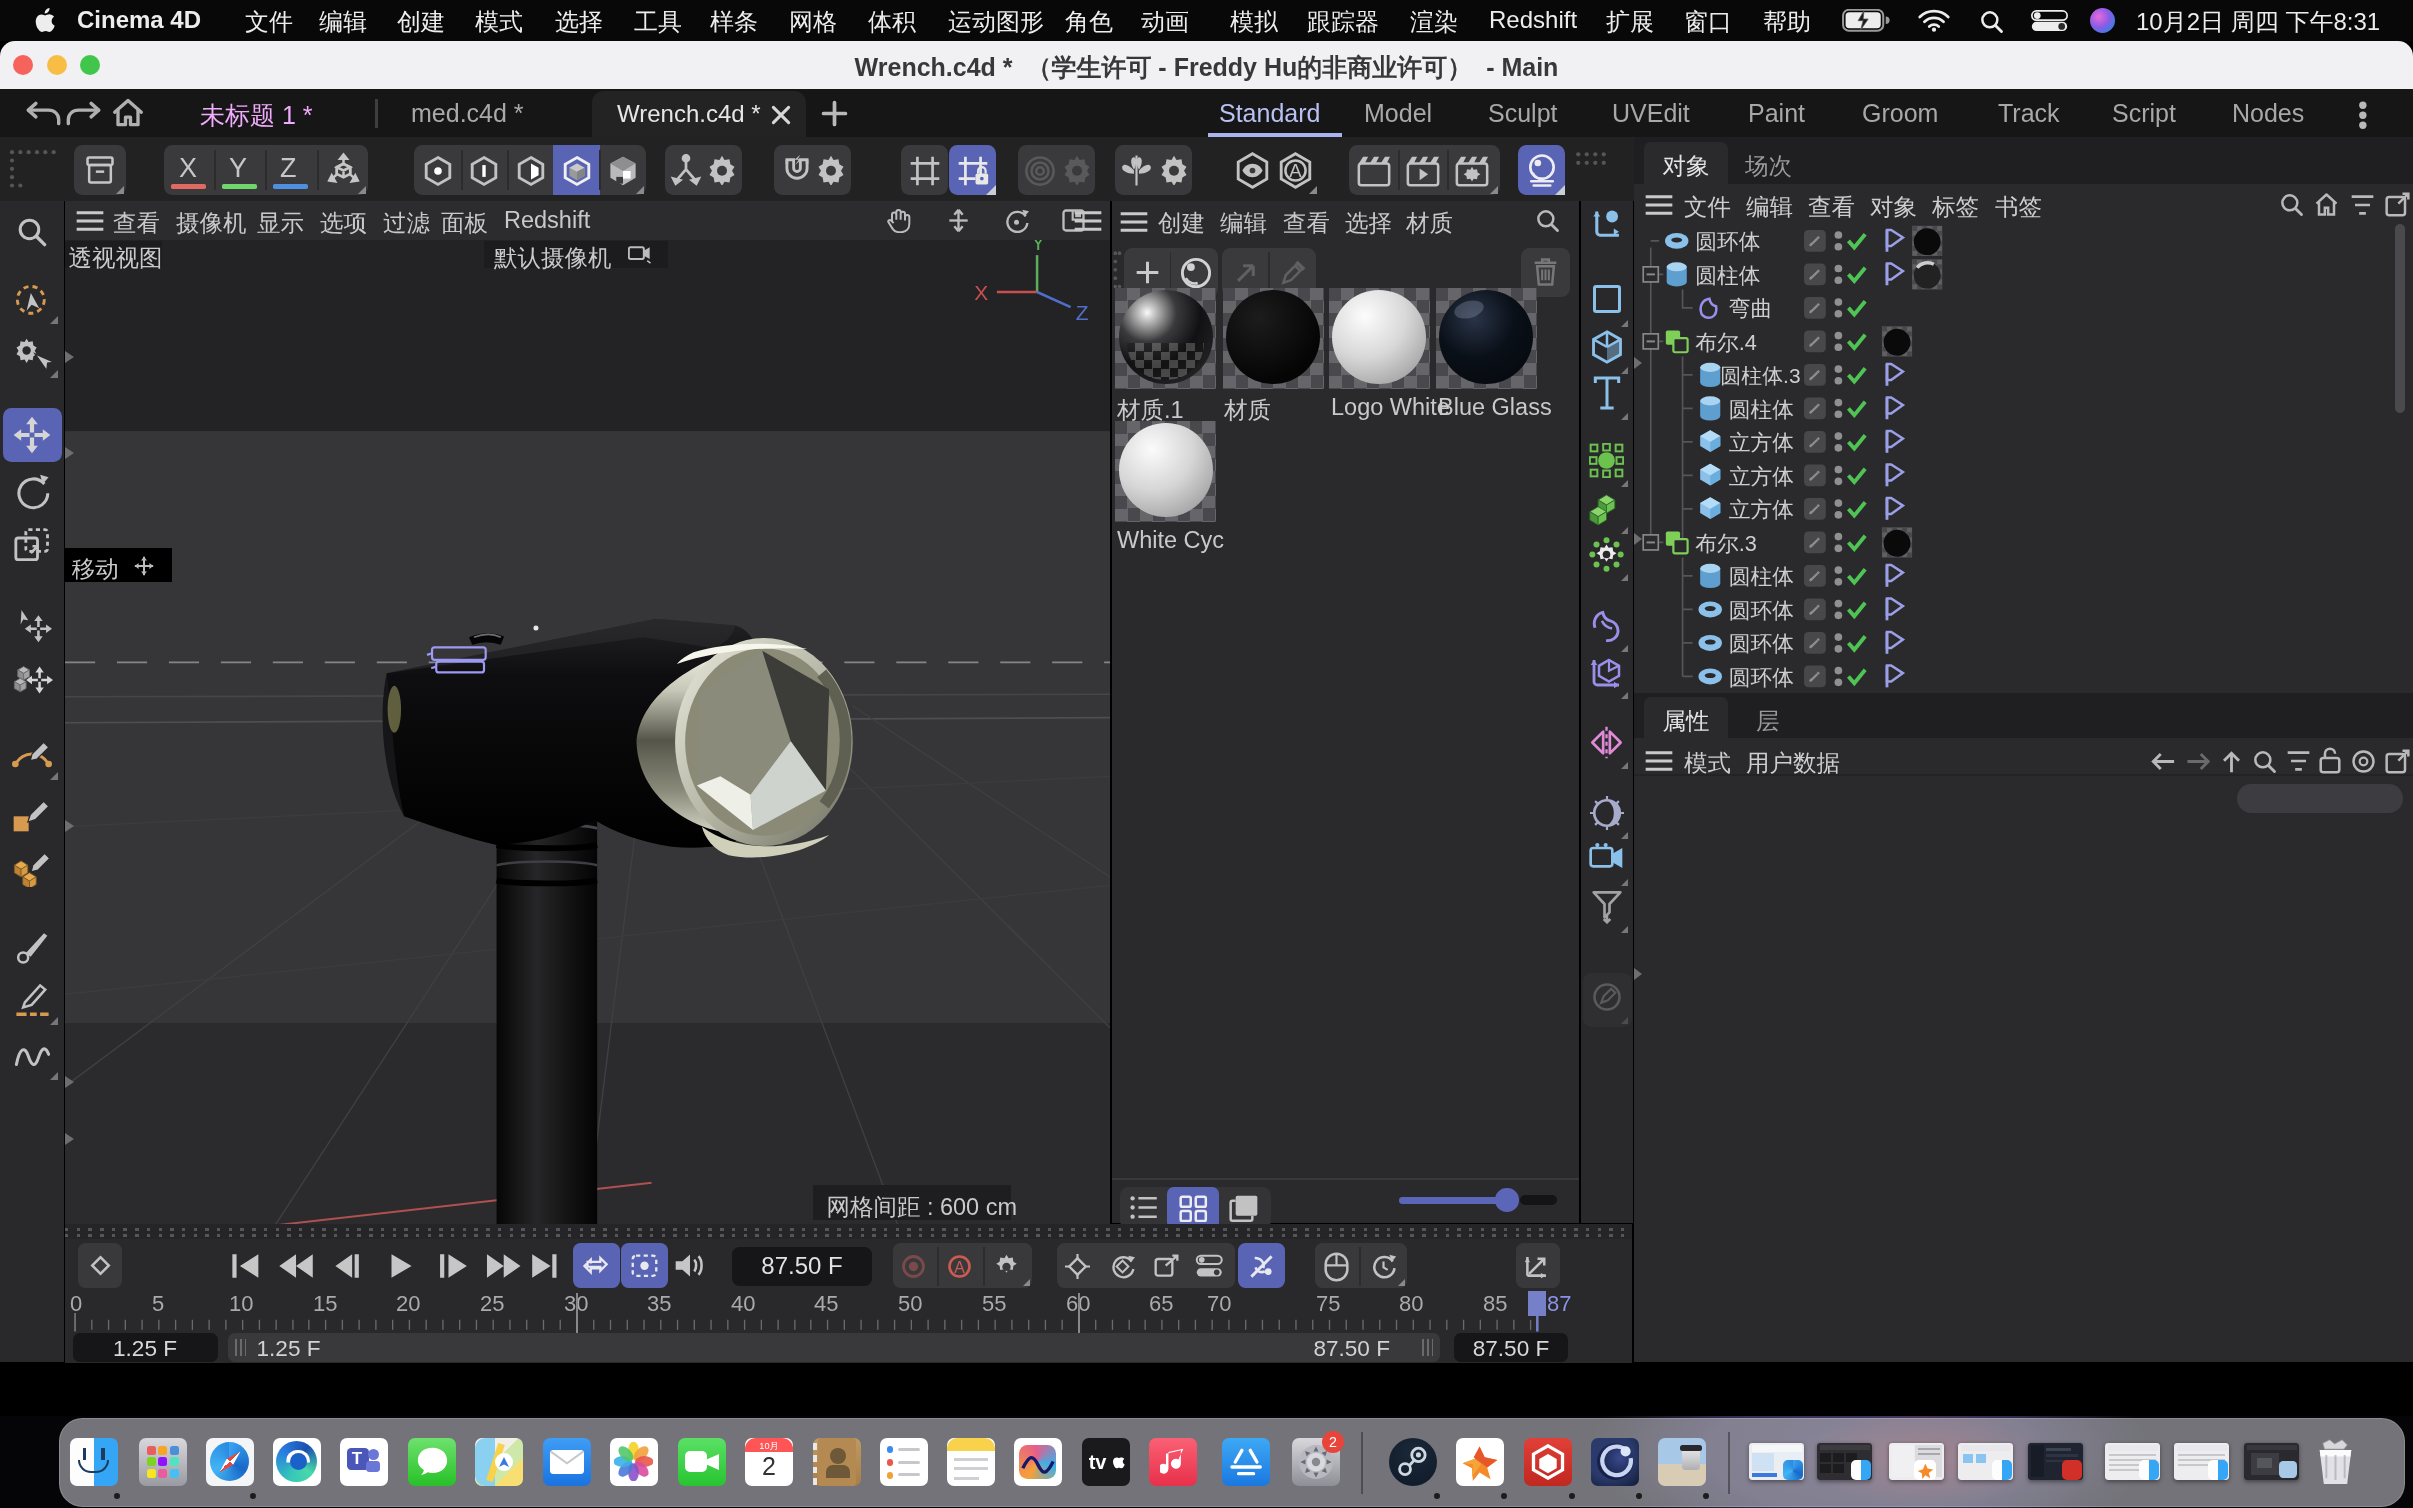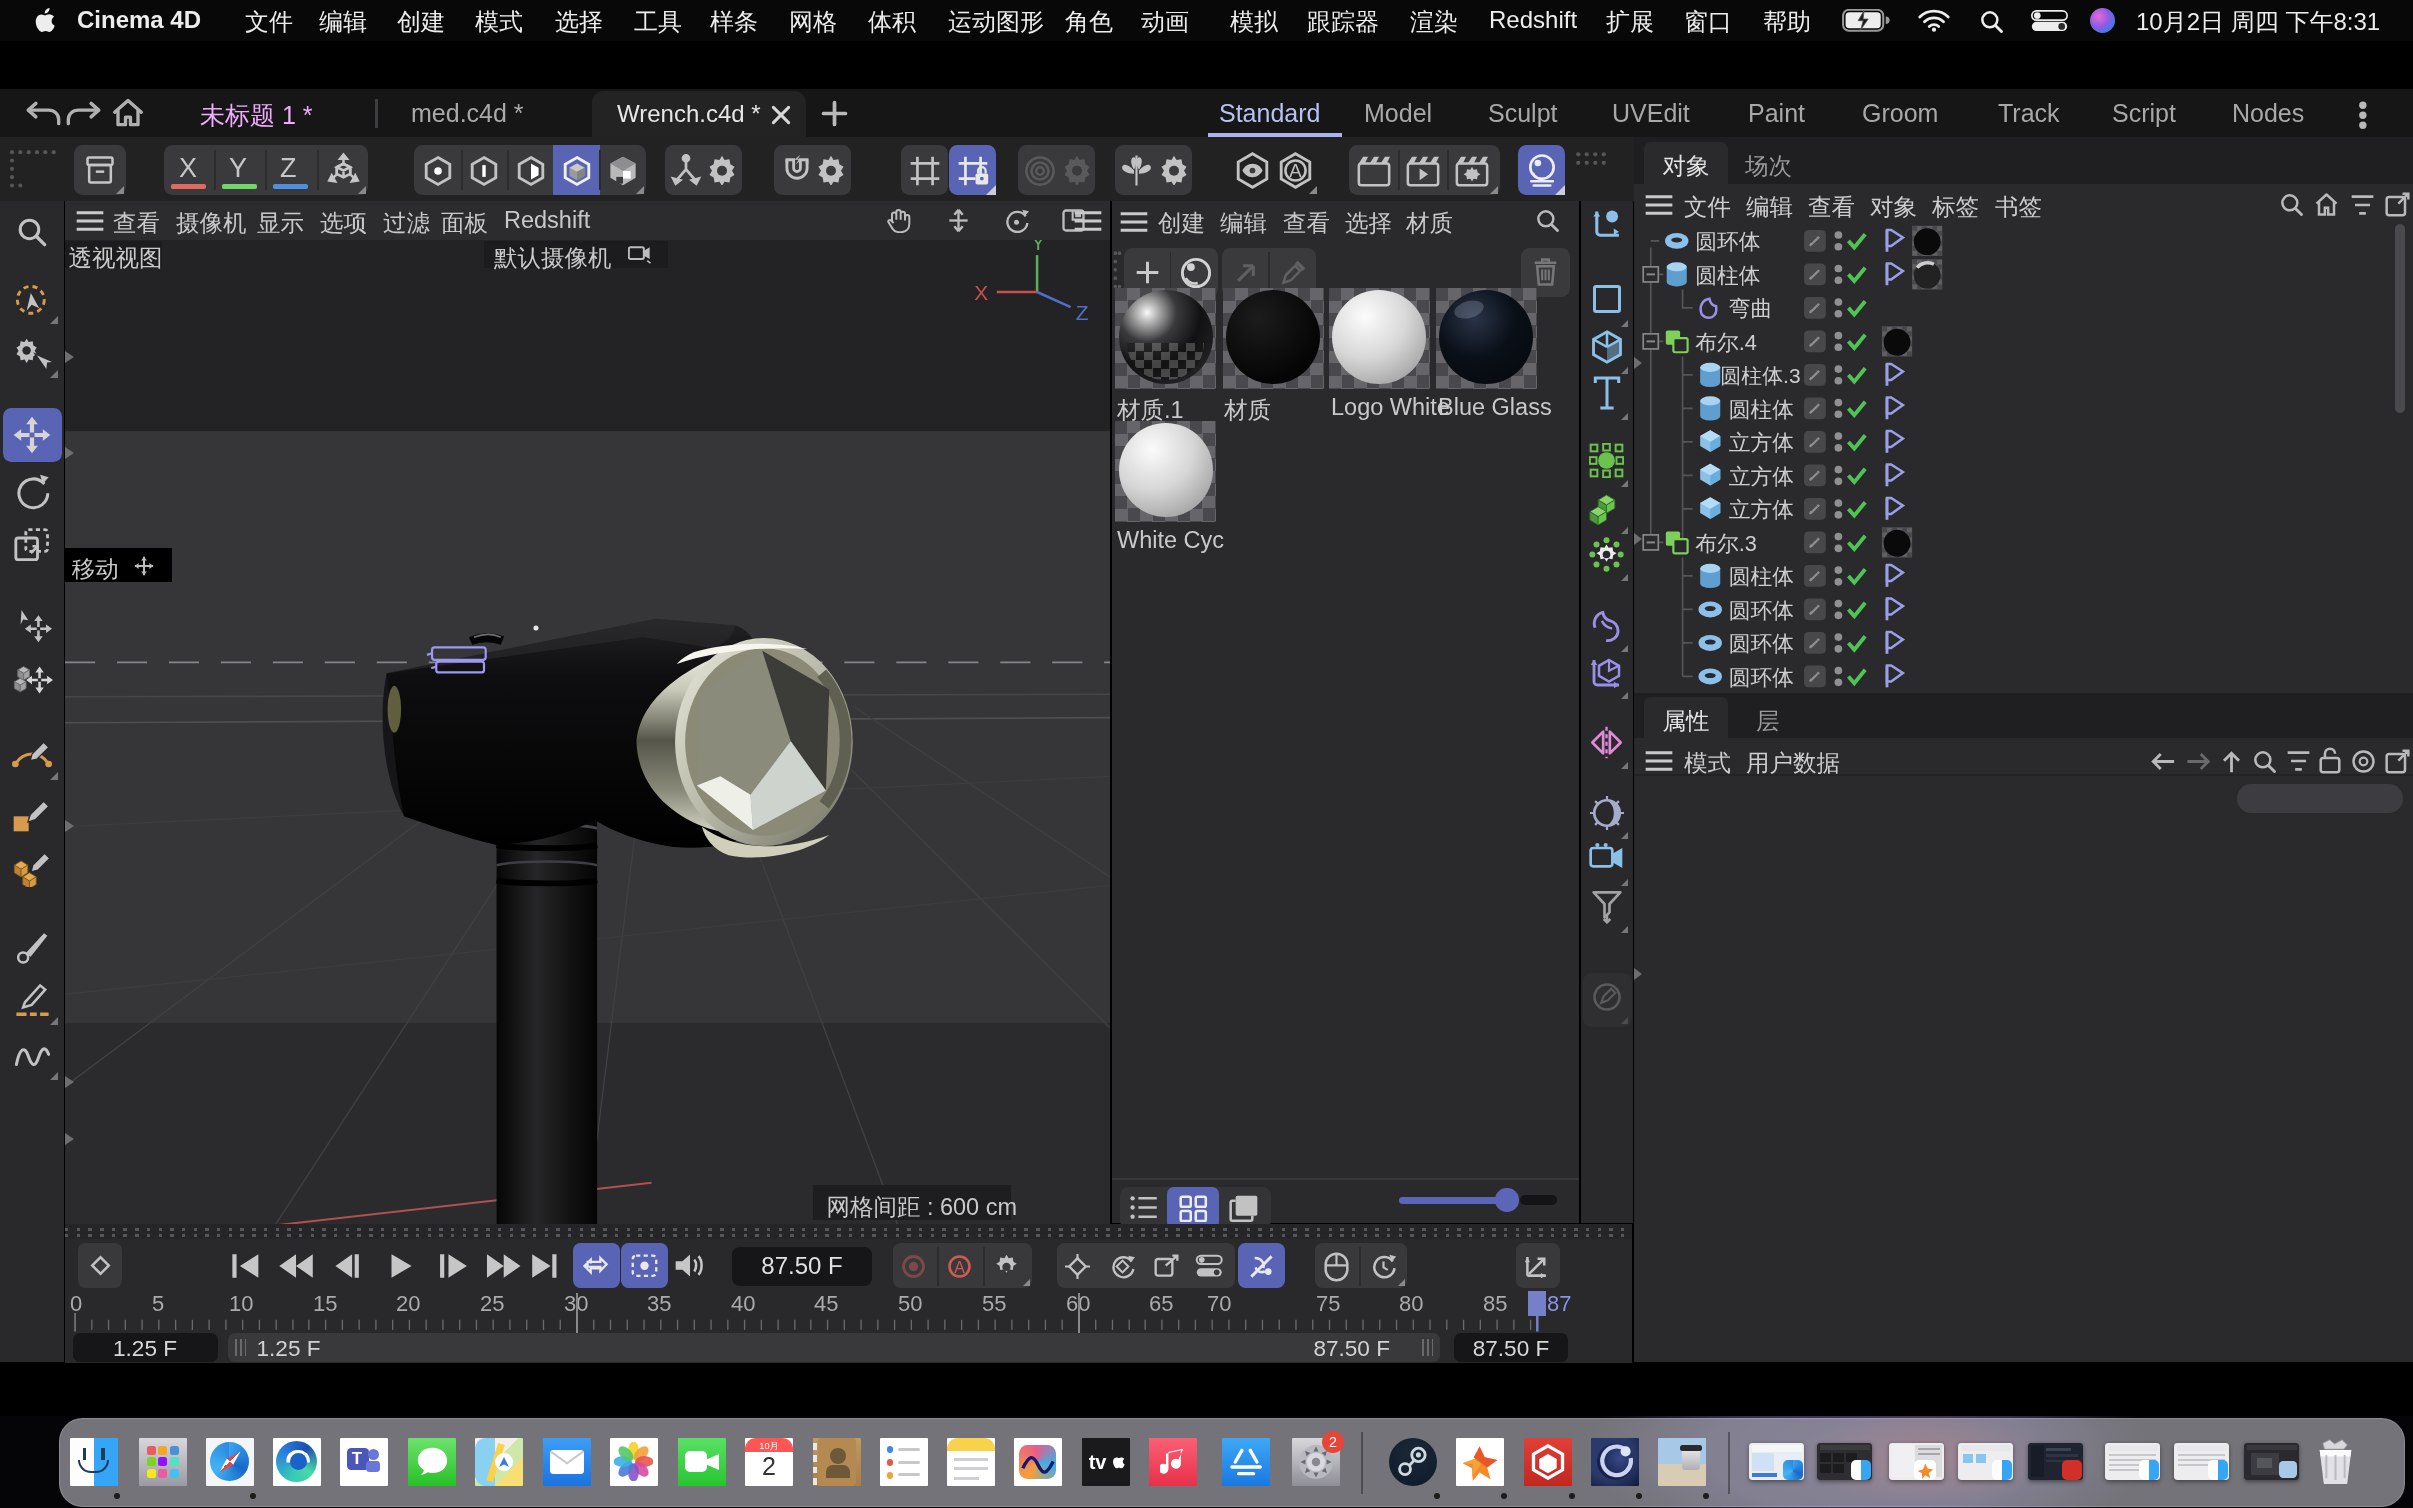--- a/index.html
+++ b/index.html
@@ -27,21 +27,21 @@
 #viewport{left:65px;top:201px;width:1045px;height:1037px;background:#252527}
 #vphead{position:absolute;left:0;top:0;width:1045px;height:39px;background:#2c2c2e;color:#c9c9c9;font-size:23.5px}
 #vpcanvas{position:absolute;left:0;top:39px;width:1045px;height:999px;overflow:hidden}
 #matpanel{left:1112px;top:201px;width:467px;height:1022px;background:#2a2a2c;color:#c9c9c9;font-size:23.5px}
 #righttool{left:1581px;top:201px;width:52px;height:1022px;background:#29292b}
 #objpanel{left:1634px;top:137px;width:779px;height:1225px;background:#2a2a2c;color:#cecece;font-size:23.5px}
 #timeline{left:65px;top:1239px;width:1567px;height:124px;background:#29292b}
 #statusbar{left:0;top:1363px;width:2413px;height:54px;background:#212122;color:#bbbbbb;font-size:23.5px}
 
 #dock{left:59px;top:1418px;width:2346px;height:89px;background:rgba(168,168,176,.68);border-radius:23.5px;border:0.8px solid rgba(255,255,255,.18)}
-.dk{position:absolute;top:19px;width:48px;height:48px;border-radius:1px}
+.dk{position:absolute;top:19px;width:48px;height:48px;border-radius:7px}
 .ddot{position:absolute;top:74px;width:5.9px;height:5.9px;border-radius:50%;background:#1c1c1c}
 .thumbwin{position:absolute;top:23.5px;width:55px;height:37px;background:#ededef;border-radius:3.4px;box-shadow:0 1.7px 4.2px rgba(0,0,0,.4)}
 .cn{font-size:23.5px;color:#c9c9c9;white-space:nowrap}
 </style></head>
 <body>
 <div id="root">
 
   <div class="abs" style="left:0;top:1416px;width:2413px;height:92px;background:#050507"></div>
   <div class="abs" style="left:1467px;top:1416px;width:754px;height:92px;background:radial-gradient(ellipse 360px 142px at 402px 34px,#4a3a68 0%,#332c52 45%,rgba(10,10,14,0) 78%)"></div>
   <div class="abs" style="left:1743px;top:1416px;width:352px;height:92px;background:radial-gradient(ellipse 168px 67px at 184px 42px,rgba(190,60,70,.65),rgba(0,0,0,0) 72%)"></div>
@@ -90,20 +90,26 @@
         <path d="M20 20 27 27" stroke="#ededed" stroke-width="3.4" stroke-linecap="round"></path>
       </svg>
     <svg class="abs" style="left:2031px;top:10px" width="37" height="22" viewBox="0 0 44 26">
         <rect x="1" y="1" width="42" height="11" rx="5.5" fill="none" stroke="#ededed" stroke-width="2"></rect>
         <circle cx="7.5" cy="6.5" r="4" fill="#ededed"></circle>
         <rect x="1" y="14" width="42" height="11" rx="5.5" fill="#ededed"></rect>
         <circle cx="36.5" cy="19.5" r="4" fill="#2a2a2a"></circle>
       </svg>
     <div class="abs" style="left:2090px;top:7.5px;width:25px;height:25px;border-radius:50%;background:radial-gradient(circle at 35% 35%,#e66bd8,#8b5be6 45%,#3f7de0 75%,#27c0e8)"></div>
     <span class="mi" style="left:2136px">10月2日 周四 下午8:31</span>
+  </div>
+  <div id="titlebar" class="abs">
+    <div class="tl" style="left:13.4px;background:#f5635c"></div>
+    <div class="tl" style="left:47px;background:#f8bd44"></div>
+    <div class="tl" style="left:80px;background:#41c64b"></div>
+    <div class="abs" style="left:0;top:10px;width:2413px;text-align:center">Wrench.c4d *&nbsp;&nbsp;（学生许可 - Freddy Hu的非商业许可）&nbsp;&nbsp;- Main</div>
   </div>
   <div id="tabbar" class="abs">
     <svg class="abs" style="left:23.5px;top:11px" width="39" height="27" viewBox="0 0 46 32">
         <path d="M14 4 5 12l9 8" fill="none" stroke="#b0b0b0" stroke-width="4" stroke-linecap="round" stroke-linejoin="round"></path>
         <path d="M5 12h24c7 0 12 5 12 11v5" fill="none" stroke="#b0b0b0" stroke-width="4" stroke-linecap="round"></path>
       </svg>
     <svg class="abs" style="left:64px;top:11px" width="39" height="27" viewBox="0 0 46 32">
         <path d="M32 4l9 8-9 8" fill="none" stroke="#b0b0b0" stroke-width="4" stroke-linecap="round" stroke-linejoin="round"></path>
         <path d="M41 12H17C10 12 5 17 5 23v5" fill="none" stroke="#b0b0b0" stroke-width="4" stroke-linecap="round"></path>
       </svg>

